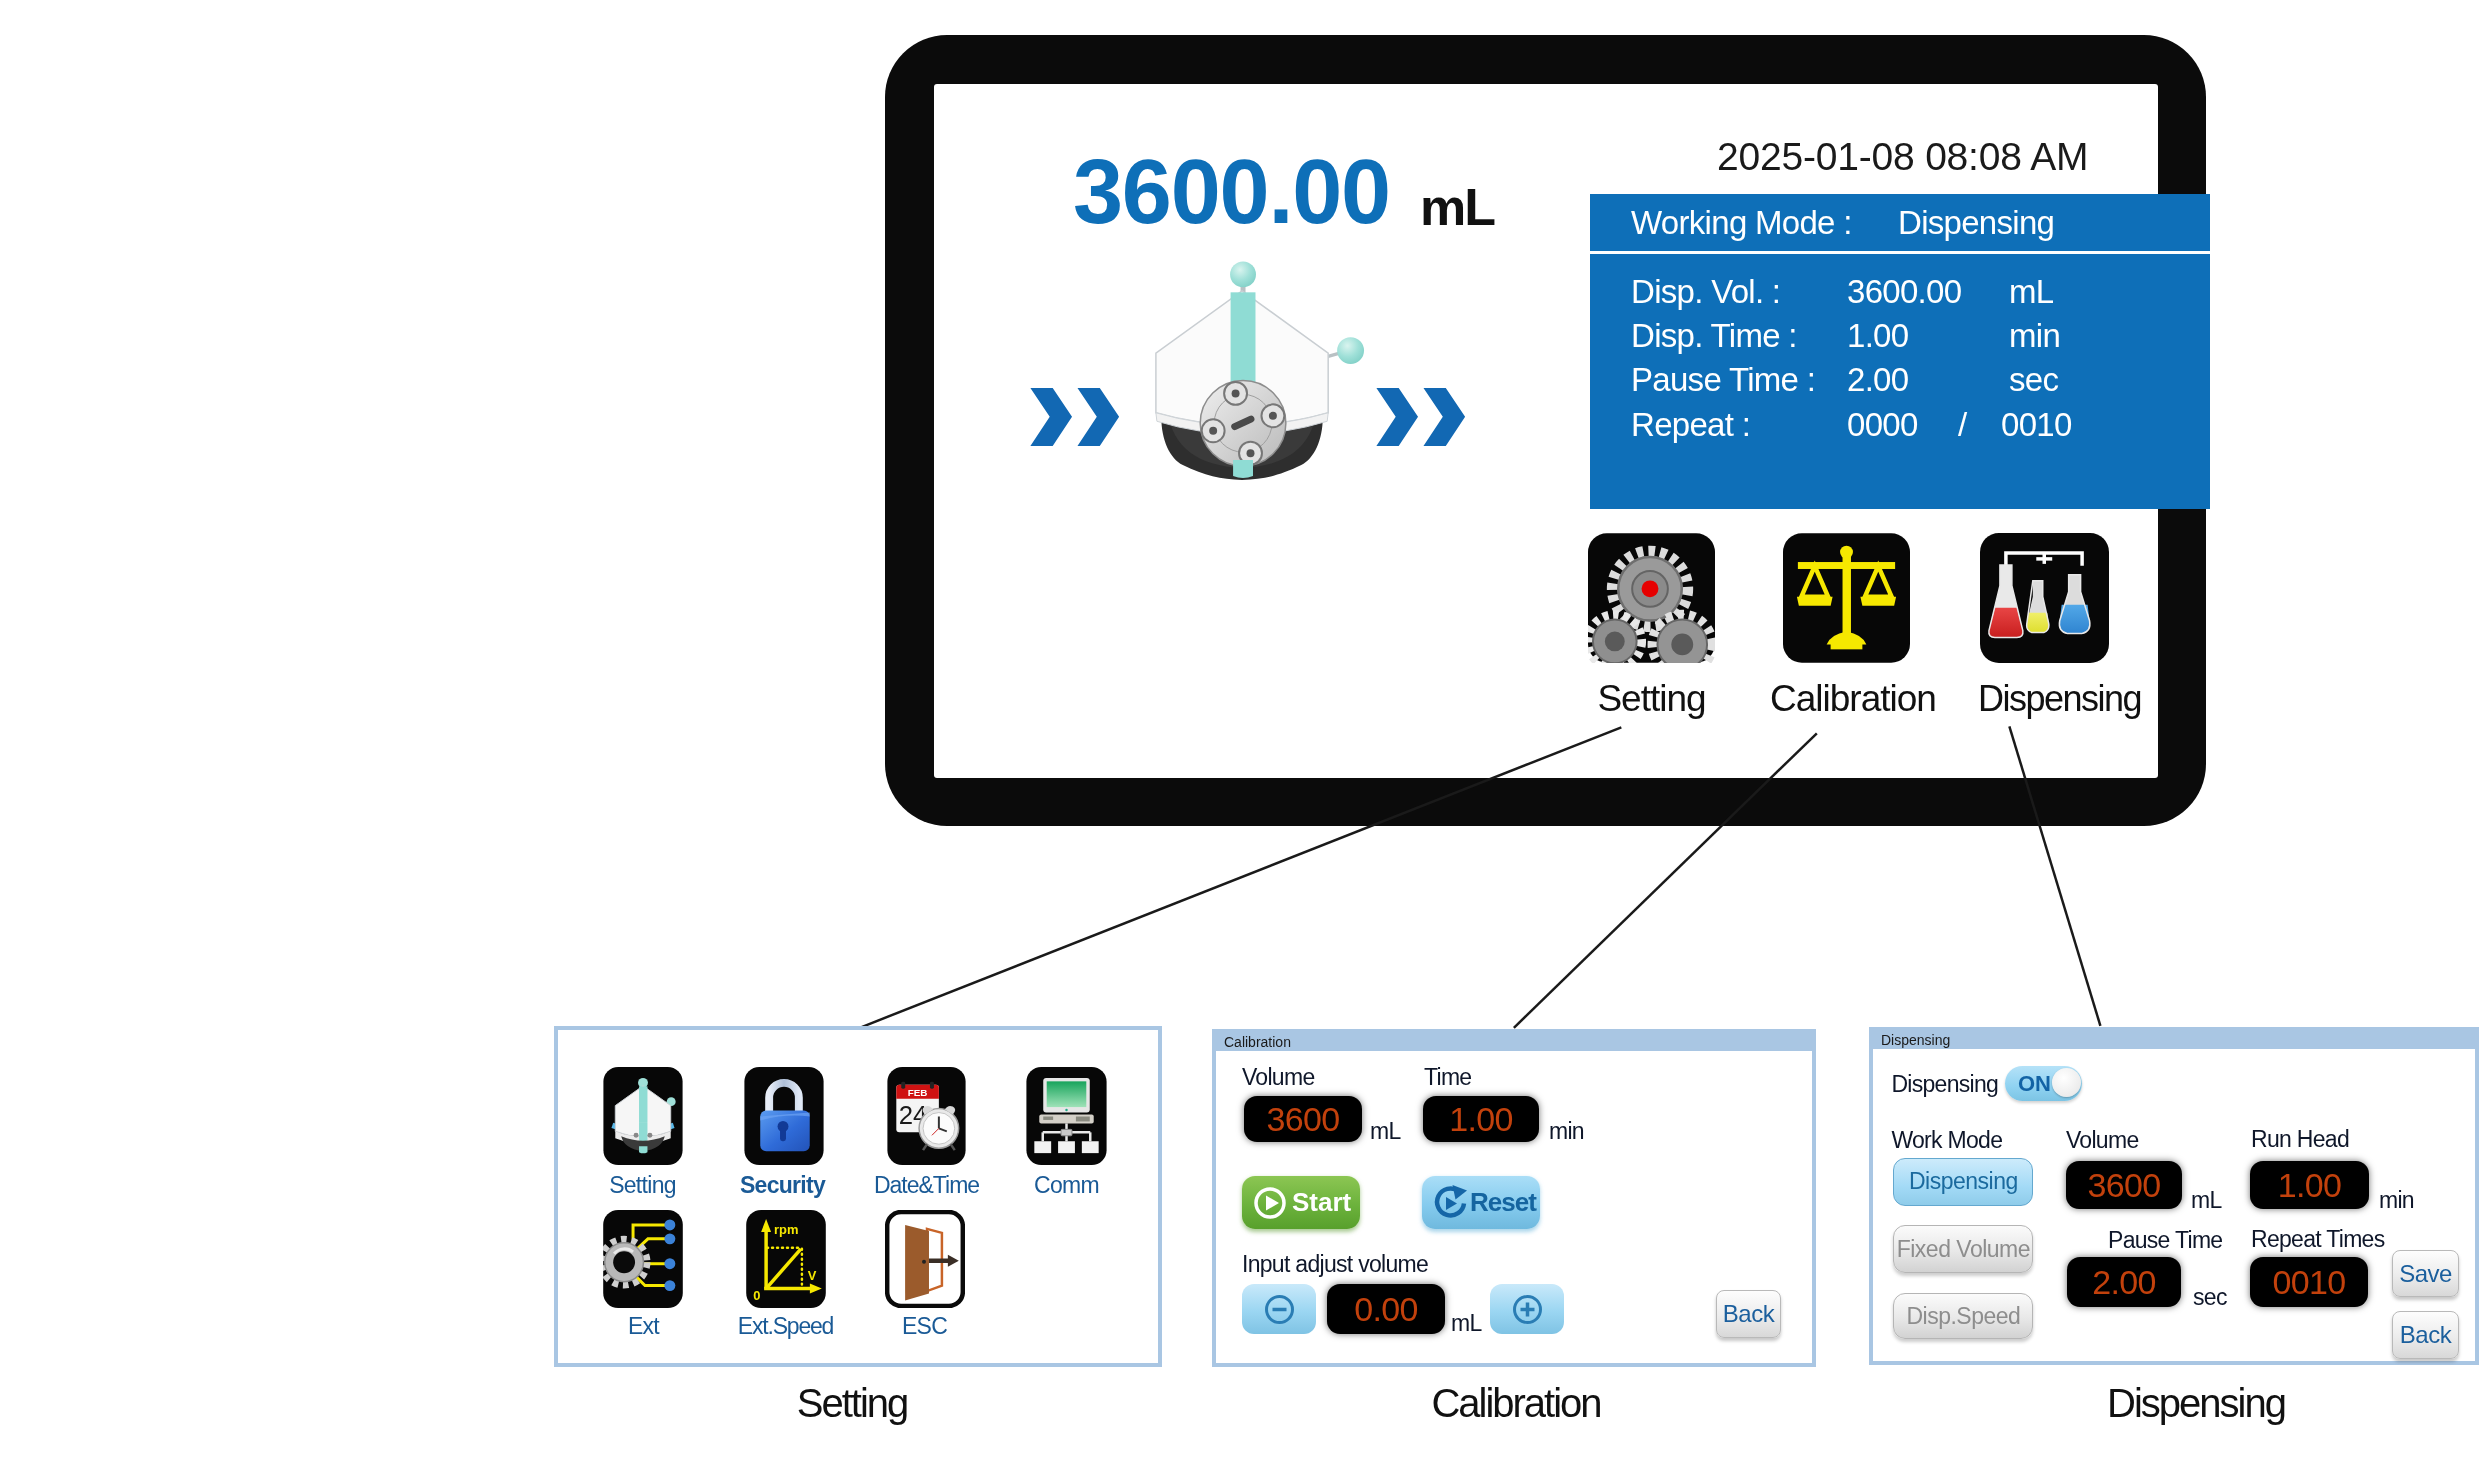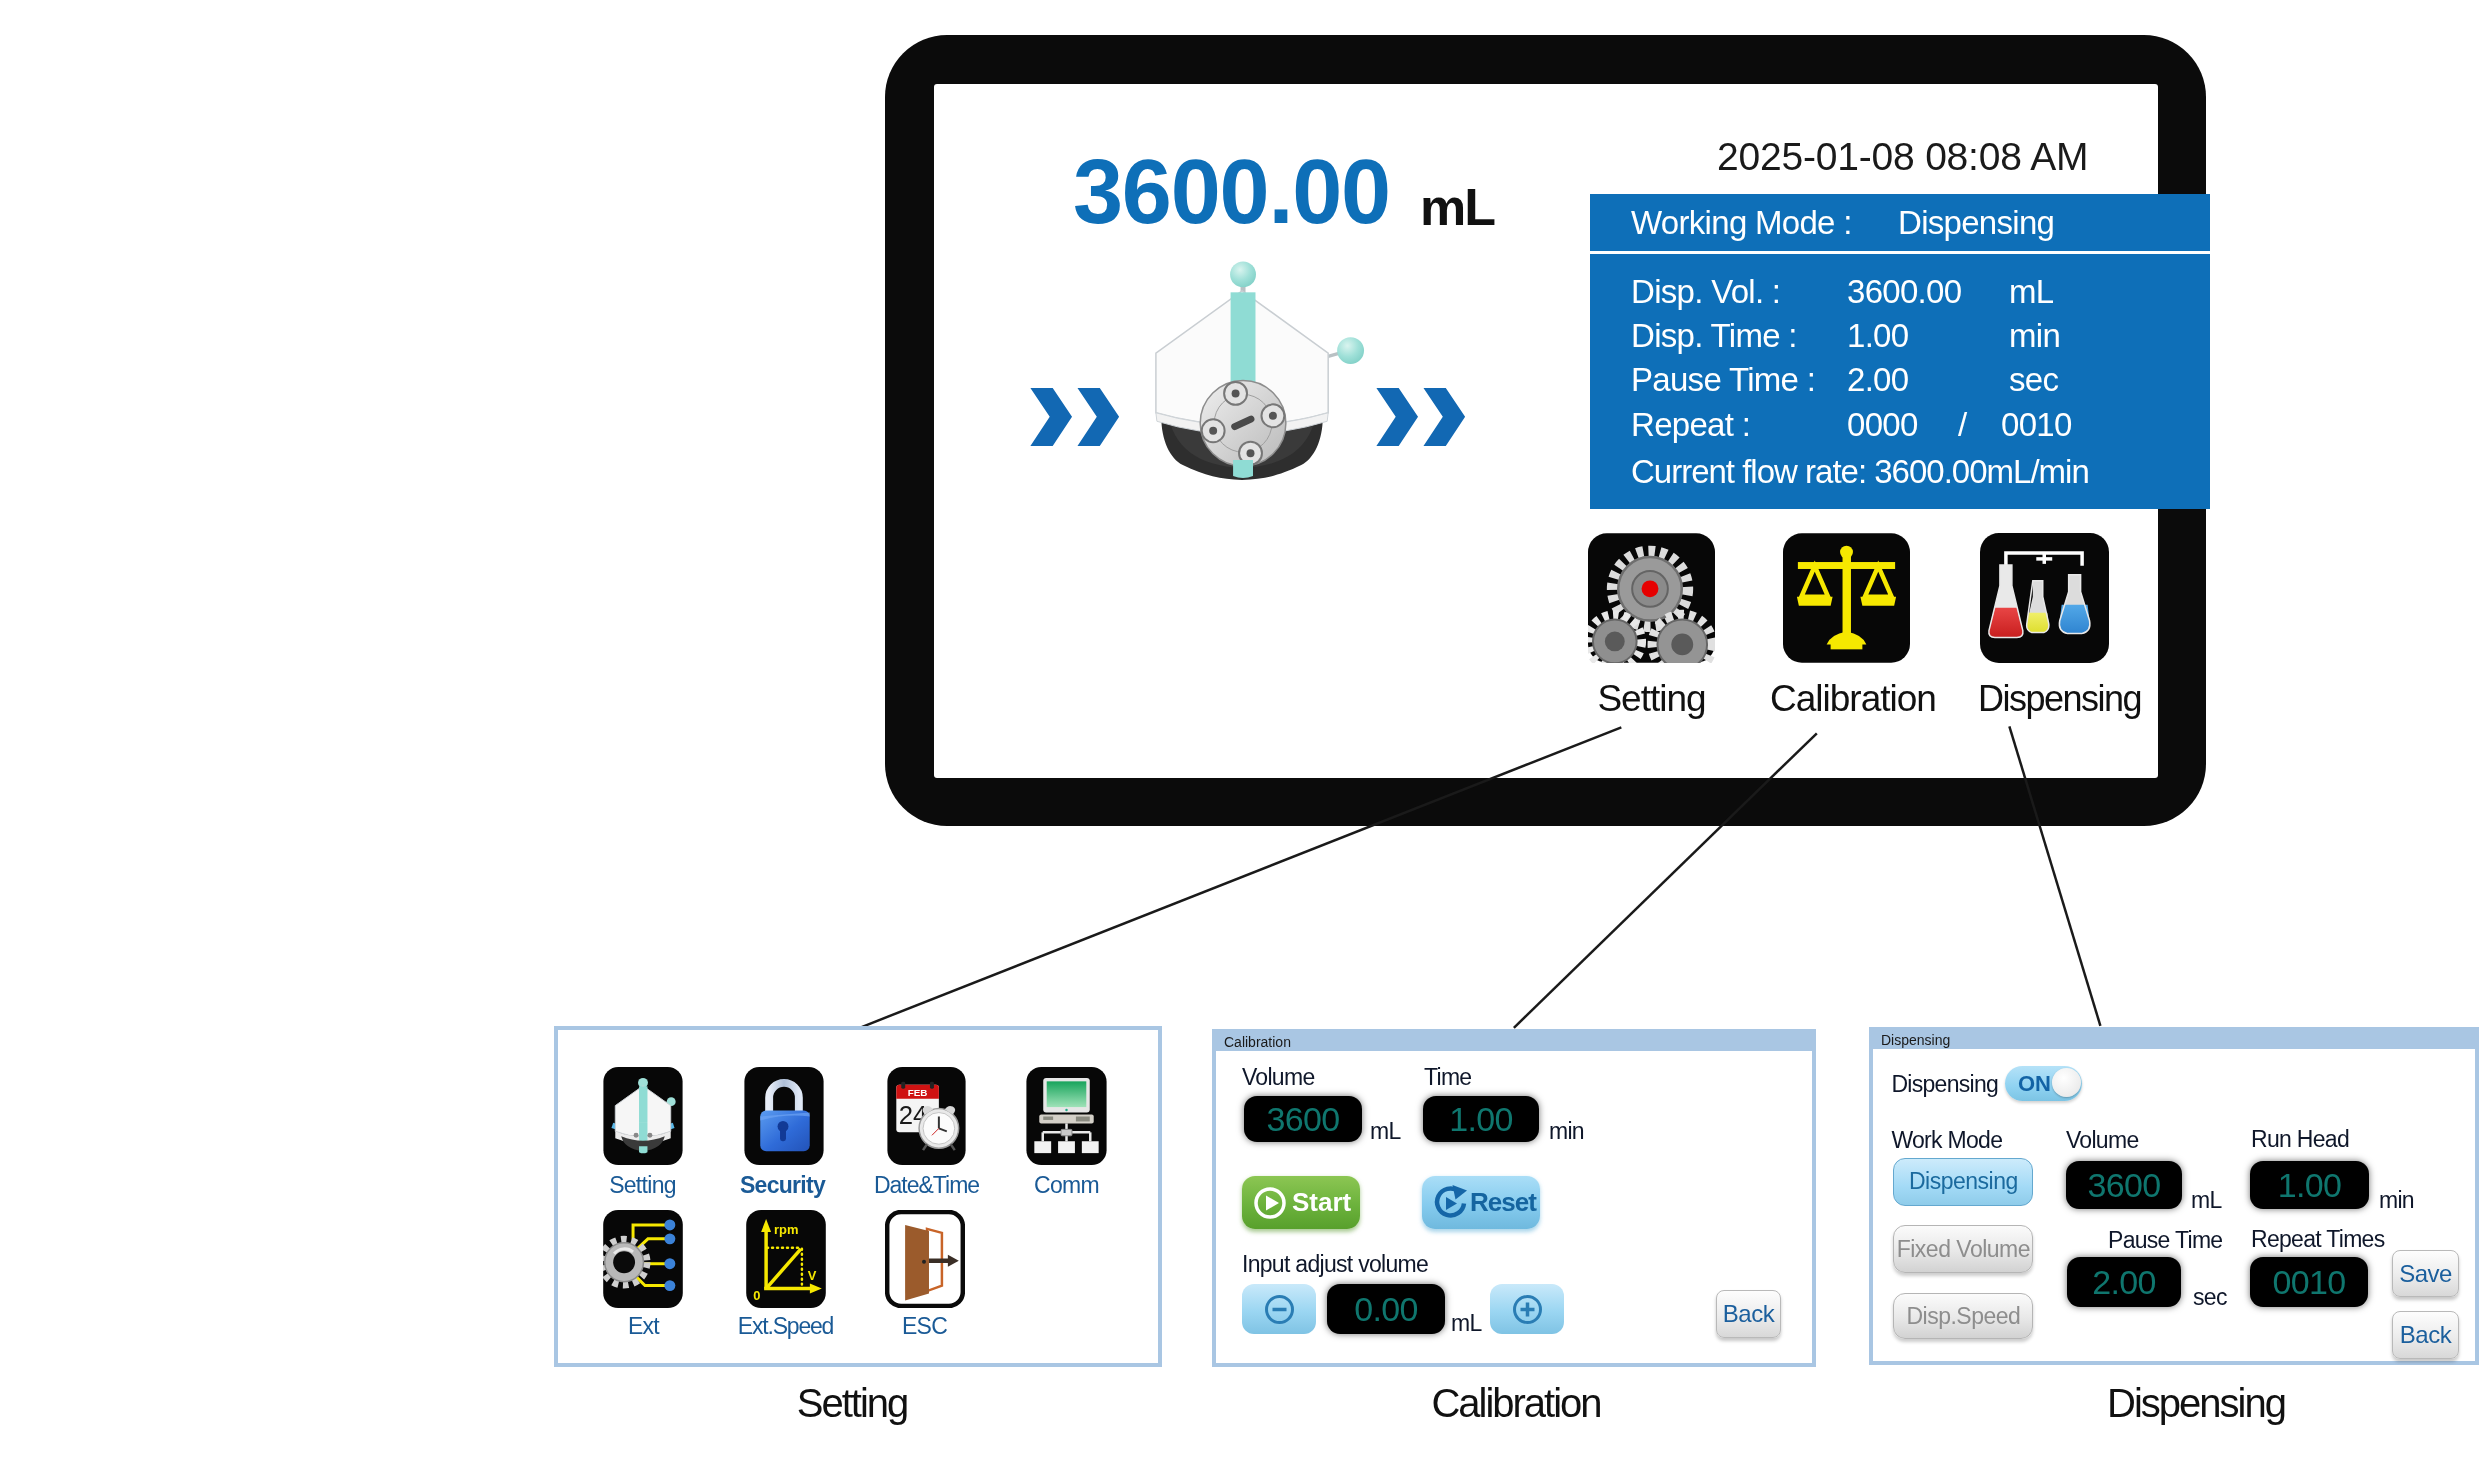--- a/index.html
+++ b/index.html
@@ -7,21 +7,21 @@
         font-family:"Liberation Sans", sans-serif;}
   .abs{position:absolute;}
   .txt{position:absolute;white-space:nowrap;}
   #monitor{position:absolute;left:852px;top:35px;width:1321px;height:791px;
            background:#0b0b0b;border-radius:62px;margin-left:33px;}
   #screen{position:absolute;left:49px;top:49px;width:1224px;height:694px;
           background:#fff;border-radius:3px;}
   .bluepanel{position:absolute;background:#0e6fb8;color:#fff;}
   .bluepanel .txt{letter-spacing:-0.7px;}
   .sep{position:absolute;left:0;width:100%;background:#fff;}
-  .binput{position:absolute;background:#000;border-radius:13px;color:#0f766e;
+  .binput{position:absolute;background:#000;border-radius:13px;color:#c2410c;
           text-align:center;letter-spacing:-0.7px;box-shadow:0 0 7px rgba(0,0,0,.55);}
   .bluelabel{position:absolute;color:#0f172a;white-space:nowrap;font-size:23px;
              letter-spacing:-0.7px;line-height:27px;}
   .graybtn{position:absolute;background:linear-gradient(#fdfdfd,#ececec 55%,#d8d8d8);
            border:1px solid #b9b9b9;border-radius:8px;color:#1b5f9d;text-align:center;
            box-shadow:0 3px 3.5px rgba(0,0,0,.22);letter-spacing:-0.5px;}
   .panelframe{position:absolute;background:#fff;border:4px solid #a9c6e3;}
   .titlebar{position:absolute;left:0;top:0;width:100%;background:#a9c6e3;color:#1a1a1a;
             height:18px;font-size:14px;line-height:18px;padding-left:8px;box-sizing:border-box;}
   .iconlabel{position:absolute;color:#1a5a96;font-size:23px;line-height:27px;
@@ -48,21 +48,20 @@
         <div class="txt" style="left:41px;top:123px;font-size:33px;line-height:38px;">Disp. Time :</div>
         <div class="txt" style="left:257px;top:123px;font-size:33px;line-height:38px;">1.00</div>
         <div class="txt" style="left:419px;top:123px;font-size:33px;line-height:38px;">min</div>
         <div class="txt" style="left:41px;top:167px;font-size:33px;line-height:38px;">Pause Time :</div>
         <div class="txt" style="left:257px;top:167px;font-size:33px;line-height:38px;">2.00</div>
         <div class="txt" style="left:419px;top:167px;font-size:33px;line-height:38px;">sec</div>
         <div class="txt" style="left:41px;top:212px;font-size:33px;line-height:38px;">Repeat :</div>
         <div class="txt" style="left:257px;top:212px;font-size:33px;line-height:38px;">0000</div>
         <div class="txt" style="left:368px;top:212px;font-size:33px;line-height:38px;">/</div>
         <div class="txt" style="left:411px;top:212px;font-size:33px;line-height:38px;">0010</div>
-        <div class="txt" style="left:41px;top:259px;font-size:33px;line-height:38px;letter-spacing:-1px;">Current flow rate: 3600.00mL/min</div>
       </div>
 
 
       <svg class="abs" style="left:199px;top:164px;" width="239" height="244" viewBox="0 0 480 490">
         <defs>
           <radialGradient id="ballg" cx="38%" cy="32%" r="75%">
             <stop offset="0" stop-color="#d9f4ef"></stop>
               <stop offset="55%" stop-color="#9fe0d8"></stop>
               <stop offset="100%" stop-color="#7fcfc6"></stop>
           </radialGradient>

